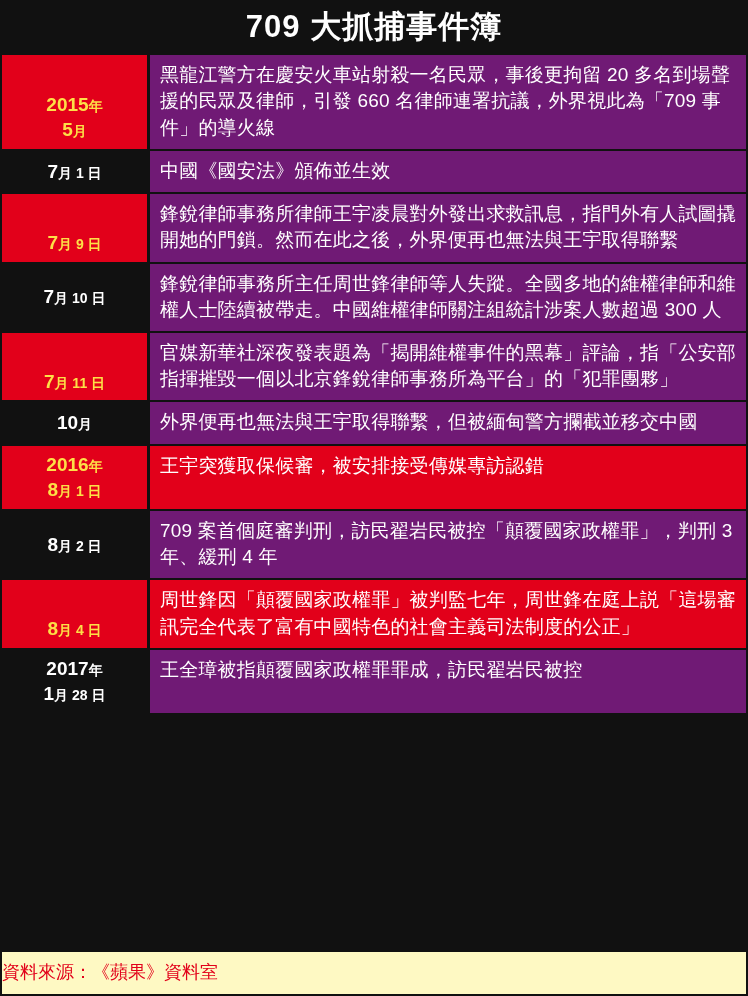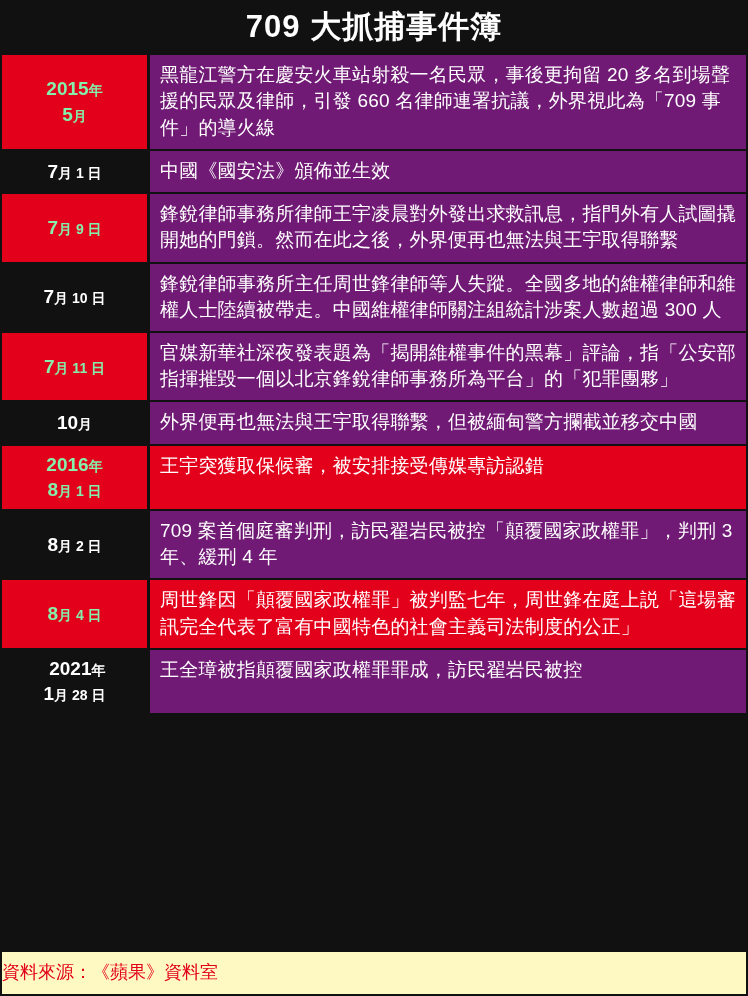--- a/index.html
+++ b/index.html
@@ -71,22 +71,22 @@
   }
   .text-cell {
     flex: 1 1 auto;
     padding: 7px 10px 8px 10px;
     font-size: 19px;
     line-height: 1.38;
     box-sizing: border-box;
     letter-spacing: 0.2px;
   }
   
-  .date-red { background: #e2001a; color: #86efac; }
-  .date-black { background: #111111; color: #ffffff; text-align: right; }
+  .date-red { background: #e2001a; color: #fde047; align-items: flex-end; }
+  .date-black { background: #111111; color: #ffffff; }
   .text-black { background: #701a75; color: #ffffff; }
   .text-red { background: #e2001a; color: #ffffff; }
 
   .source-bar {
     background: #fef9c3;
     color: #e2001a;
     text-align: left;
     font-size: 18px;
     padding: 8px 14px 10px 0;
     font-weight: normal;
@@ -170,21 +170,21 @@
         <div class="date-cell date-red">
           <div>
             <div><span class="yr">8</span><span class="sm">月 4 日</span></div>
           </div>
         </div>
         <div class="text-cell text-red">周世鋒因「顛覆國家政權罪」被判監七年，周世鋒在庭上説「這場審訊完全代表了富有中國特色的社會主義司法制度的公正」</div>
       </div>
       <div class="row">
         <div class="date-cell date-black">
           <div>
-            <div><span class="yr">2021</span><span class="sm">年</span></div>
+            <div><span class="yr">2017</span><span class="sm">年</span></div>
             <div><span class="yr">1</span><span class="sm">月 28 日</span></div>
           </div>
         </div>
         <div class="text-cell text-black">王全璋被指顛覆國家政權罪罪成，訪民翟岩民被控</div>
       </div>
     </div>
 
   <div class="source-bar">資料來源：《蘋果》資料室</div>
 
 </div>

